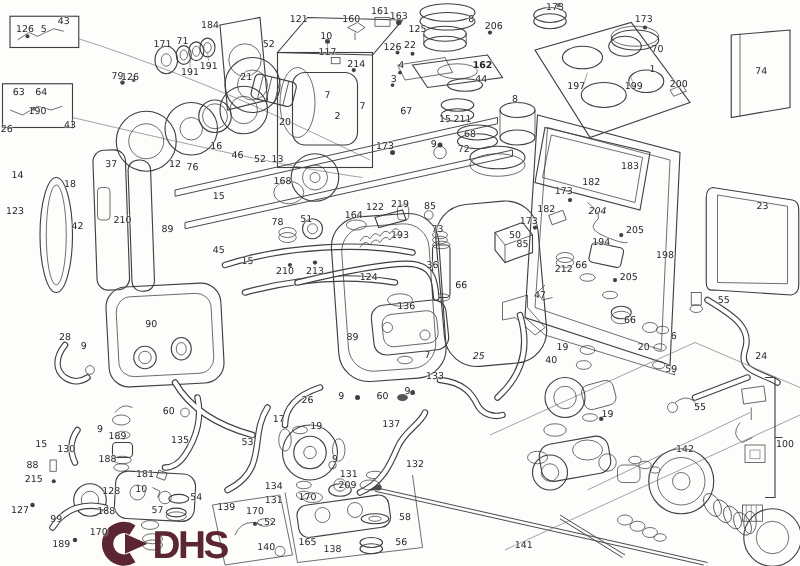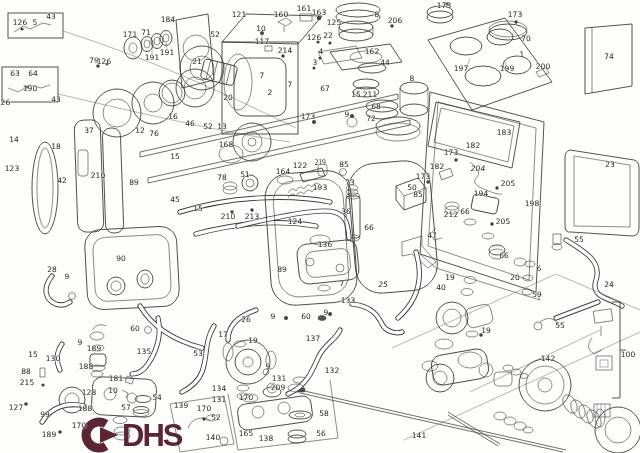--- a/index.html
+++ b/index.html
@@ -456,21 +456,21 @@
       <span class="plabel" style="left: 334px; top: 23px;">125</span>
       <span class="plabel" style="left: 377px; top: 15px;">8</span>
       <span class="plabel" style="left: 395px; top: 21px;">206</span>
       <span class="plabel" style="left: 261px; top: 29px;">10</span>
       <span class="plabel" style="left: 262px; top: 42px;">117</span>
       <span class="plabel" style="left: 285px; top: 51px;">214</span>
       <span class="plabel" style="left: 314px; top: 38px;">126</span>
       <span class="plabel" style="left: 328px; top: 36px;">22</span>
       <span class="plabel" style="left: 321px; top: 52px;">4</span>
       <span class="plabel" style="left: 315px; top: 63px;">3</span>
-      <span class="plabel" style="left: 372px; top: 52px;">162</span>
+      <span class="plabel" style="left: 386px; top: 52px; font-weight: bold;">162</span>
       <span class="plabel" style="left: 385px; top: 63px;">44</span>
       <span class="plabel" style="left: 262px; top: 76px;">7</span>
       <span class="plabel" style="left: 290px; top: 85px;">7</span>
       <span class="plabel" style="left: 270px; top: 93px;">2</span>
       <span class="plabel" style="left: 325px; top: 89px;">67</span>
       <span class="plabel" style="left: 228px; top: 98px;">20</span>
       <span class="plabel" style="left: 222px; top: 127px;">13</span>
       <span class="plabel" style="left: 226px; top: 145px;">168</span>
       <span class="plabel" style="left: 356px; top: 95px;">15</span>
       <span class="plabel" style="left: 370px; top: 95px;">211</span>
@@ -508,21 +508,21 @@
       <span class="plabel" style="left: 609px; top: 285px;">24</span>
       <span class="plabel" style="left: 450px; top: 278px;">19</span>
       <span class="plabel" style="left: 441px; top: 288px;">40</span>
       <span class="plabel" style="left: 515px; top: 278px;">20</span>
       <span class="plabel" style="left: 539px; top: 269px;">6</span>
       <span class="plabel" style="left: 537px; top: 295px;">59</span>
       <span class="plabel" style="left: 222px; top: 178px;">78</span>
       <span class="plabel" style="left: 245px; top: 175px;">51</span>
       <span class="plabel" style="left: 283px; top: 172px;">164</span>
       <span class="plabel" style="left: 300px; top: 166px;">122</span>
-      <span class="plabel" style="left: 320px; top: 163px; font-family: Liberation Serif, serif;">219</span>
+      <span class="plabel" style="left: 320px; top: 163px;">219</span>
       <span class="plabel" style="left: 344px; top: 165px;">85</span>
       <span class="plabel" style="left: 350px; top: 183px;">73</span>
       <span class="plabel" style="left: 310px; top: 188px; padding-left: 20px;">193</span>
       <span class="plabel" style="left: 228px; top: 217px;">210</span>
       <span class="plabel" style="left: 252px; top: 217px;">213</span>
       <span class="plabel" style="left: 346px; top: 212px;">36</span>
       <span class="plabel" style="left: 295px; top: 222px;">124</span>
       <span class="plabel" style="left: 325px; top: 245px;">136</span>
       <span class="plabel" style="left: 369px; top: 228px;">66</span>
       <span class="plabel" style="left: 282px; top: 270px;">89</span>

